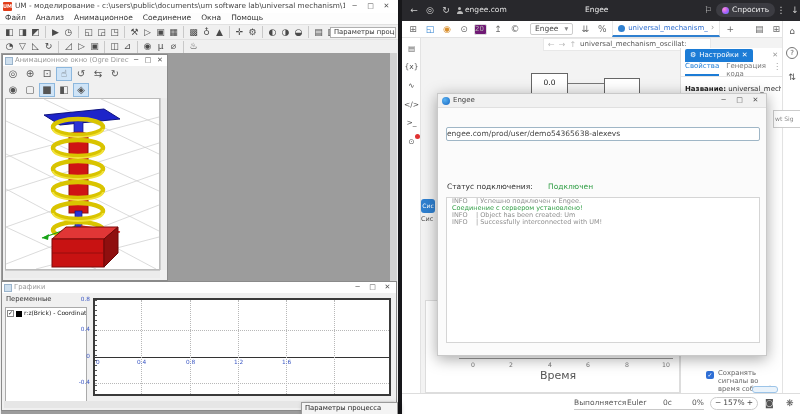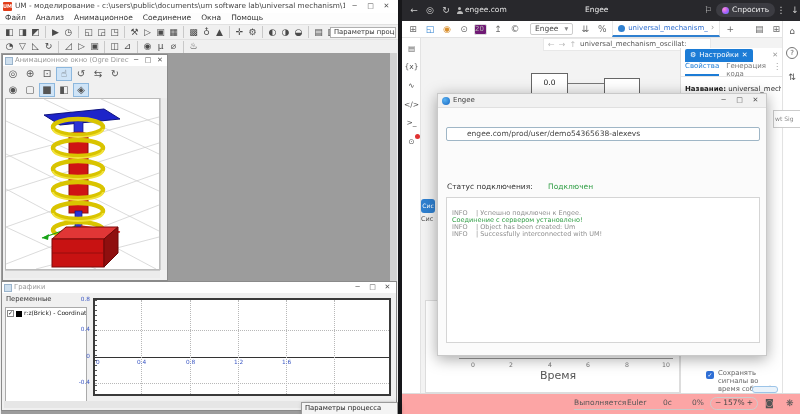--- a/index.html
+++ b/index.html
@@ -102,29 +102,29 @@
   .savesig{position:absolute;left:25px;top:322px;width:70px;display:flex;gap:4px}
   .cb2{width:8px;height:8px;border-radius:2px;background:#2f6fd6;color:#fff;font-size:6px;display:flex;align-items:center;justify-content:center;flex:none;margin-top:1px}
   .savesig .t{font-size:6.8px;color:#666}
   .pbtn2{position:absolute;left:71px;top:338px;width:26px;height:7px;border:1px solid #9cc4e8;border-radius:3px;background:#eaf3fb}
   
   #edialog{position:absolute;left:437px;top:93px;width:330px;height:263px;background:#fbfbfb;border:1px solid #c9c9c9;box-shadow:0 3px 14px rgba(0,0,0,.35);z-index:5}
   .dtitle{height:14px;background:#f1f1f1;display:flex;align-items:center;gap:3px;padding:0 4px;border-bottom:1px solid #e0e0e0}
   .dlogo{width:8px;height:8px;border-radius:50%;background:radial-gradient(circle at 35% 35%,#59b2f2,#1565c0)}
   .dtitle .t{font-size:7px;color:#444;flex:1}
   .dprompt{position:absolute;left:9px;top:20px;font-size:7.5px;color:#333}
-  .dinput{position:absolute;left:8px;top:33px;width:314px;height:14px;border:1px solid #9fb6c6;border-radius:2px;background:#fff;font-size:7.5px;color:#444;display:flex;align-items:center;padding-left:20px}
+  .dinput{position:absolute;left:8px;top:33px;width:314px;height:14px;border:1px solid #9fb6c6;border-radius:2px;background:#fff;font-size:7.5px;color:#444;display:flex;align-items:center;padding-left:0}
   .dbtn{position:absolute;left:8px;top:56px;width:314px;height:22px;background:#429bd8;border-radius:3px;color:#eef6fc;font-size:8px;display:flex;align-items:center;justify-content:center}
   .dstatus{position:absolute;left:9px;top:89px;font-size:7.5px;color:#333}
   .dstatus .ok{color:#2f9e44;margin-left:13px}
-  .dlog{position:absolute;left:8px;top:103px;width:314px;height:146px;background:#fff;border:1px solid #d5d5d5;padding:12px 5px;overflow:hidden}
+  .dlog{position:absolute;left:8px;top:103px;width:314px;height:146px;background:#fff;border:1px solid #d5d5d5;padding:0 5px;overflow:hidden}
   .log-line{font-size:6.5px;line-height:1.1;white-space:pre;color:#8f8f8f}
   .log-line.success{color:#2f9e44}
   
-  #estatus{position:absolute;left:402px;top:393px;width:398px;height:21px;background:#fca5a5;border-top:1px solid #ddd;z-index:6}
+  #estatus{position:absolute;left:402px;top:393px;width:398px;height:21px;background:#ffffff;border-top:1px solid #ddd;z-index:6}
   .stxt{position:absolute;top:5px;font-size:7.5px;color:#555}
   .sline{position:absolute;top:15px;height:1px;background:#c9c9c9}
   .zoompill{position:absolute;left:308px;top:3px;width:48px;height:13px;border:1px solid #ccc;border-radius:8px;display:flex;align-items:center;justify-content:space-between;padding:0 4px;font-size:7.5px;color:#444}
   .sic{position:absolute;top:4px;font-size:9px;color:#555}
 </style>
 </head>
 <body>
 
 <div id="root">
 

